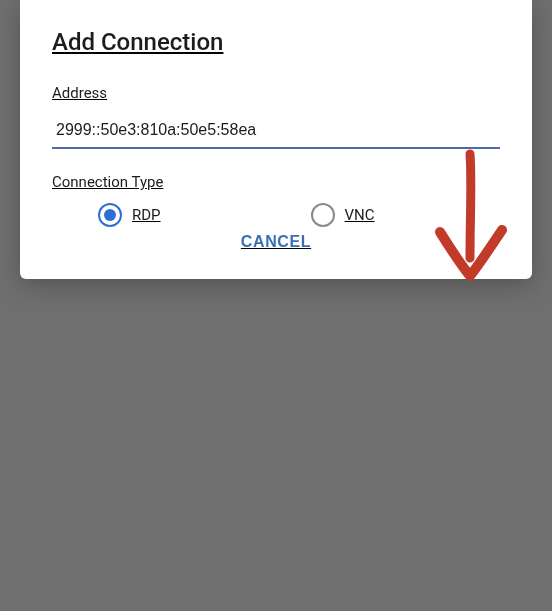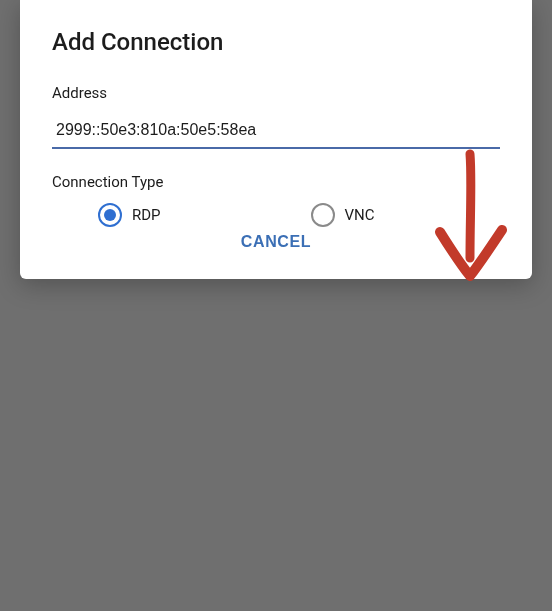--- a/index.html
+++ b/index.html
@@ -13,20 +13,21 @@
     }
     .dialog {
       position: absolute;
       top: 0;
       left: 20px;
       right: 20px;
       background: #fff;
       border-radius: 0 0 6px 6px;
       padding: 28px 32px 22px 32px;
       box-shadow: 0 6px 24px rgba(0,0,0,0.25);
+      text-decoration: underline;
     }
     .dialog-title {
       font-size: 24px;
       font-weight: 500;
       color: #1c1c1c;
       margin-bottom: 28px;
     }
     .field-label {
       font-size: 15px;
       color: #1c1c1c;
@@ -76,22 +77,23 @@
       height: 12px;
       border-radius: 50%;
       background: #2f6fd1;
     }
     .radio-label {
       font-size: 15px;
       color: #1c1c1c;
     }
     .actions {
       display: flex;
-      justify-content: center;
+      justify-content: space-between;
       gap: 28px;
+      flex-direction: column;
     }
     .btn {
       border: none;
       background: none;
       font-size: 16px;
       font-weight: 600;
       letter-spacing: 0.6px;
       color: #3b6fb5;
       cursor: pointer;
       padding: 6px 4px;

